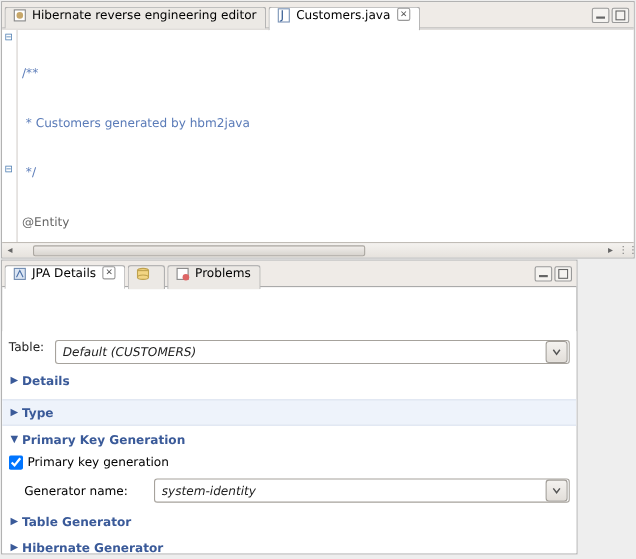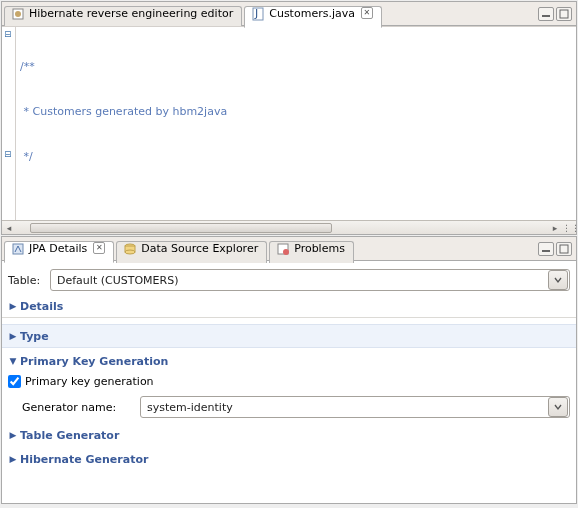--- a/index.html
+++ b/index.html
@@ -1,19 +1,19 @@
 <!DOCTYPE html>
 <html><head>
 <meta charset="utf-8">
 <style>
 * { margin:0; padding:0; box-sizing:border-box; font-family:"DejaVu Sans","Segoe UI",Tahoma,sans-serif; font-size:11px; }
 html,body { width:578px; height:508px; overflow:hidden; background:#eee; }
 .pane { background:#fff; border:1px solid #aaa; }
 .top-pane { width:576px; height:234px; margin:1px; display:flex; flex-direction:column; }
-.bottom-pane { width:576px; height:268px; margin:1px; display:flex; flex-direction:column; }
+.bottom-pane { width:524px; height:268px; margin:1px; display:flex; flex-direction:column;gap:40px; }
 .tabbar { display:flex; align-items:center; background:#efebe7; border-bottom:1px solid #aaa; height:24px; position:relative; }
 .tab { display:flex; align-items:flex-start; height:22px; padding:0 8px 0 6px; border:1px solid #b0b0b0; border-bottom:none; margin-left:2px; margin-top:6px; background:#ece9e5; border-radius:3px 3px 0 0; cursor:pointer; }
 .tab.active { background:#fff; border-bottom:1px solid #fff; position:relative; z-index:2; }
 .tab .icon { width:14px; height:14px; margin-right:4px; display:inline-flex; align-items:center; justify-content:center; }
 .tab .close-x { margin-left:6px; width:12px; height:12px; border:1px solid #999; border-radius:2px; display:inline-flex; align-items:center; justify-content:center; font-size:8px; color:#555; }
 .pane-buttons { margin-left:auto; display:flex; align-items:center; padding-right:4px; gap:2px; }
 .pb { width:16px; height:14px; border:1px solid #999; border-radius:2px; background:#f5f3f0; display:flex; align-items:center; justify-content:center; }
 .pb svg { width:10px; height:10px; }
 .editor-body { flex:1; display:flex; overflow:hidden; background:#fff; font-family:"DejaVu Sans Mono",Consolas,monospace; font-size:11px; border-top:1px solid #d4d0cc; position:relative; }
 .ruler { width:14px; background:#fff; border-right:1px solid #d4d0cc; position:relative; }
@@ -21,24 +21,24 @@
 .code { flex:1; padding:2px 0 2px 4px; line-height:15px; white-space:pre; overflow:hidden; }
 .code .line { height:15px; }
 .c-comment { color:#5a7bb8; }
 .c-anno { color:#666; }
 .hscroll { height:14px; background:linear-gradient(#f4f2ef,#e6e2dd); border-top:1px solid #c0bcb6; display:flex; align-items:center; }
 .hscroll .track { flex:1; margin:0 14px; position:relative; height:10px; }
 .hscroll .thumb { position:absolute; left:0; width:60%; height:10px; background:linear-gradient(#f0edea,#d8d4cf); border:1px solid #aba7a1; border-radius:2px; }
 .hscroll .arrow { width:14px; height:14px; display:flex; align-items:center; justify-content:center; color:#666; font-size:9px;}
 .hscroll .nub { width:14px; text-align:center; color:#777; font-size:9px;}
 .form-area { flex:1; overflow:hidden; padding:4px 6px; display:flex; flex-direction:column; gap:0; background:#fff; }
-.form-row { display:flex; align-items:center; margin:4px 0 6px 0; }
+.form-row { display:flex; margin:4px 0 6px 0; }
 .form-row label { width:42px; color:#222; }
 .combo { flex:1; display:flex; align-items:center; border:1px solid #a6a29c; border-radius:3px; height:22px; background:#fff; }
-.combo span { flex:1; padding:0 6px; color:#222; }
+.combo span { flex:1; padding:0 6px; color:#222;font-style:italic; }
 .combo .btn { width:20px; height:20px; margin:0 1px; border:1px solid #a09c96; border-radius:3px; background:linear-gradient(#f4f2ef,#e2ded9); display:flex; align-items:center; justify-content:center; }
 .combo .btn svg { width:8px; height:8px; }
 .section { margin-top:0; }
 .section-head { display:flex; align-items:center; height:18px; color:#3a5a99; font-weight:normal; cursor:pointer; }
 .section-head .twisty { width:10px; display:inline-flex; justify-content:center; margin-right:2px; color:#3a5a99; font-size:9px; }
 .section-head .twisty.open { transform:none; }
 .section-head.title { font-weight:bold; }
 .section.type { background:#eef3fb; margin:4px -6px; padding:2px 6px; border-top:1px solid #dbe3f0; border-bottom:1px solid #dbe3f0;}
 .section.type .section-head { color:#3a5a99; }
 .checkbox-row { display:flex; align-items:center; height:18px; margin:2px 0 6px 0;}
@@ -87,20 +87,21 @@
   </div>
   <div class="editor-body">
     <div class="ruler">
       <span class="fold" style="top:2px">⊟</span>
       <span class="fold" style="top:122px">⊟</span>
     </div>
     <div class="code">
       <div class="line"><span class="c-comment">/**</span></div>
       <div class="line"><span class="c-comment"> * Customers generated by hbm2java</span></div>
       <div class="line"><span class="c-comment"> */</span></div>
+      <div class="line"><span class="c-anno">@Entity</span></div>
       
       
       
       
       
       
       
       
       
     </div>
@@ -128,21 +129,20 @@
       <span class="close-x">✕</span>
     </div>
     <div class="tab">
       <span class="icon icon-ds">
         <svg width="14" height="14">
             <ellipse cx="7" cy="4" rx="5" ry="2" fill="#f2d583" stroke="#bfa24e"></ellipse>
             <rect x="2" y="4" width="10" height="6" fill="#f2d583" stroke="#bfa24e"></rect>
             <ellipse cx="7" cy="10" rx="5" ry="2" fill="#f2d583" stroke="#bfa24e"></ellipse>
           </svg>
       </span>
-      <span>Data Source Explorer</span>
     </div>
     <div class="tab">
       <span class="icon icon-prob">
         <svg width="14" height="14">
             <rect x="2" y="2" width="10" height="10" fill="#fff" stroke="#888"></rect>
             <circle cx="10" cy="10" r="3" fill="#d66"></circle>
           </svg>
       </span>
       <span>Problems</span>
     </div>

